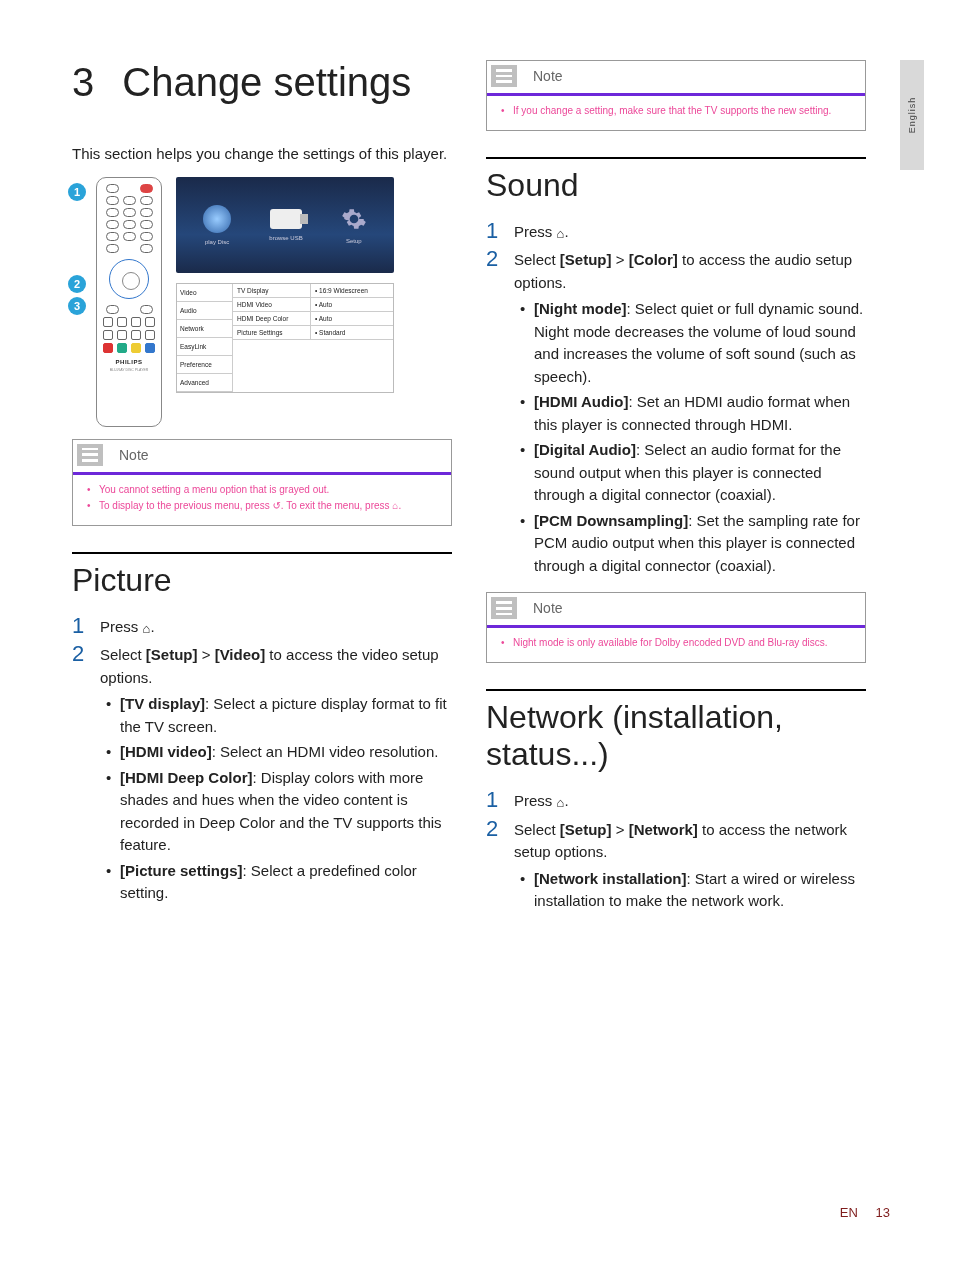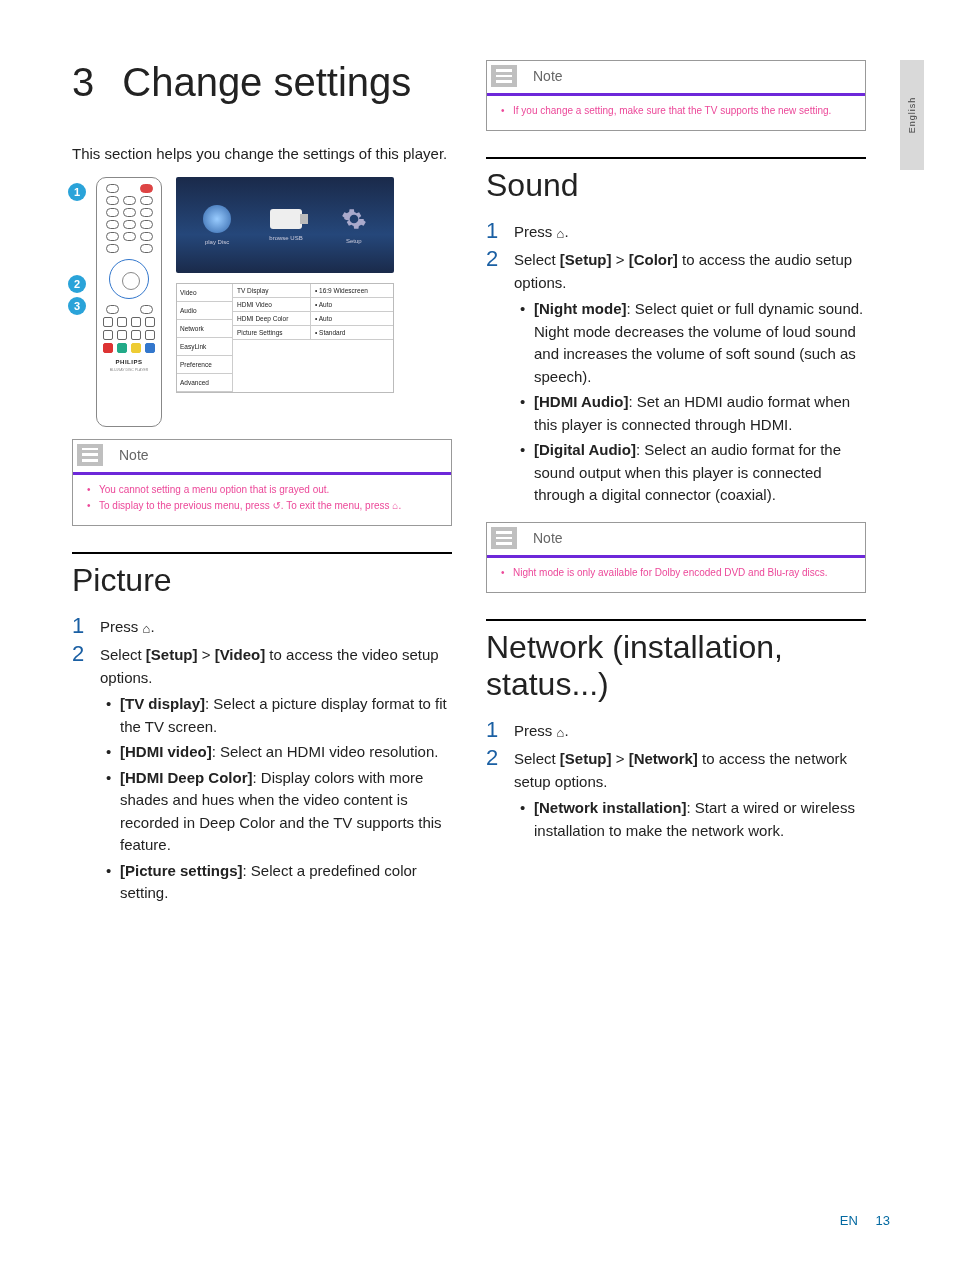--- a/index.html
+++ b/index.html
@@ -25,21 +25,21 @@
   .home-icon { display: inline-block; font-size: 13px; vertical-align: -1px; }
   .note-box { border: 1px solid #999; margin-top: 12px; margin-bottom: 12px; }
   .note-head { display: flex; align-items: center; gap: 16px; padding: 4px 4px 6px 4px; border-bottom: 3px solid #6d28d9; }
   .note-head .note-icn { width: 26px; height: 22px; background: #bfbfbf; position: relative; display: flex; flex-direction: column; justify-content: center; gap: 3px; padding: 4px 5px; }
   .note-head .note-icn span { display: block; height: 3px; background: #fff; }
   .note-head .note-label { font-size: 14px; color: #666; }
   .note-body { padding: 8px 12px 10px 12px; }
   .note-body ul { list-style: none; }
   .note-body li { position: relative; padding-left: 14px; font-size: 10px; line-height: 1.4; color: #ec4899; margin-bottom: 2px; }
   .note-body li::before { content: "•"; position: absolute; left: 2px; }
-  .footer { position: absolute; bottom: 44px; right: 64px; font-size: 13px; color: #0369a1; text-align: center; }
+  .footer { position: absolute; bottom: 52px; right: 64px; font-size: 13px; color: #7f1d1d; text-align: center; }
   .footer .lang { margin-right: 14px; }
   
   .diagram-wrap { display: flex; gap: 14px; margin-bottom: 8px; }
   .remote-col { position: relative; width: 90px; display: flex; justify-content: flex-end; }
   .remote { width: 66px; height: 250px; border: 1.5px solid #888; border-radius: 10px; background: #fff; padding: 6px 4px; display: flex; flex-direction: column; align-items: center; gap: 3px; }
   .rc-row { display: flex; gap: 4px; justify-content: center; }
   .rc-btn { width: 13px; height: 9px; border: 1px solid #666; border-radius: 5px; }
   .rc-btn.sq { width: 10px; height: 10px; border-radius: 2px; }
   .rc-red { background: #d33; border-color: #d33; }
   .rc-grn { background: #2a8; border-color: #2a8; }
@@ -269,20 +269,21 @@
             <div class="step-body"><span>Press </span><span class="home-icon">⌂</span><span>.</span></div>
           </li>
         <li>
             <span class="step-num">2</span>
             <div class="step-body">
           <span>Select </span><span class="bold">[Setup]</span><span> &gt; </span><span class="bold">[Color]</span><span> to access the audio setup options.</span>
           <ul class="bullets">
             <li><span class="bold">[Night mode]</span><span>: Select quiet or full dynamic sound. Night mode decreases the volume of loud sound and increases the volume of soft sound (such as speech).</span></li>
             <li><span class="bold">[HDMI Audio]</span><span>: Set an HDMI audio format when this player is connected through HDMI.</span></li>
             <li><span class="bold">[Digital Audio]</span><span>: Select an audio format for the sound output when this player is connected through a digital connector (coaxial).</span></li>
+            <li><span class="bold">[PCM Downsampling]</span><span>: Set the sampling rate for PCM audio output when this player is connected through a digital connector (coaxial).</span></li>
           </ul>
         </div>
           </li>
       </ol>
 
       <div class="note-box">
         <div class="note-head">
           <div class="note-icn">
               <span></span>
               <span></span>

